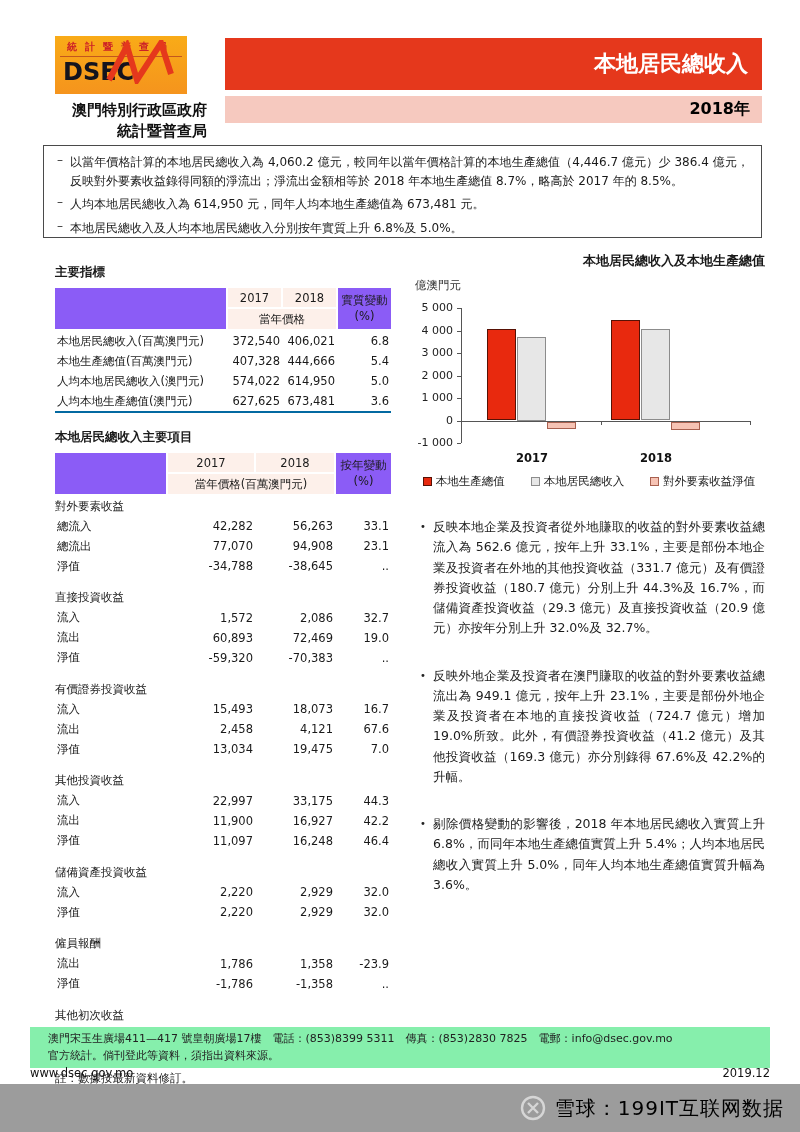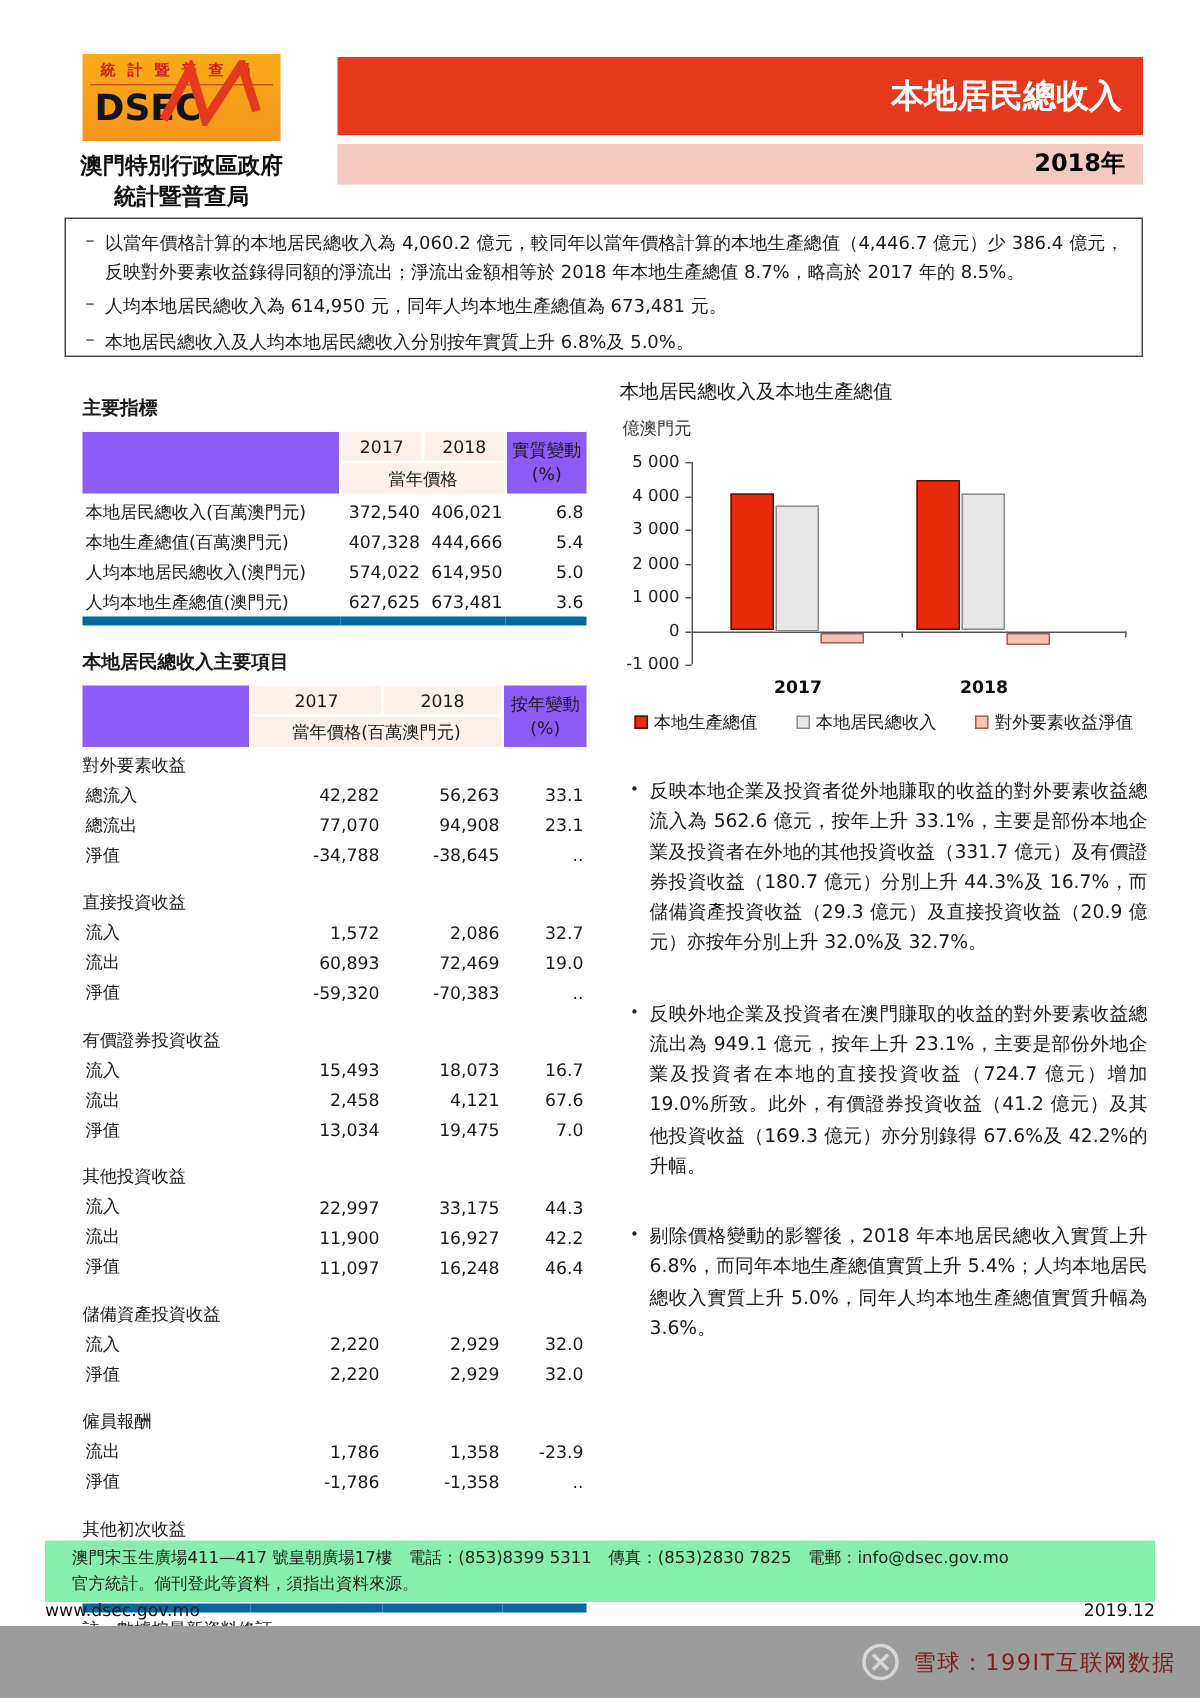--- a/index.html
+++ b/index.html
@@ -6,21 +6,21 @@
   body{font-family:"DejaVu Sans","Liberation Sans",sans-serif;color:#1a1a1a;}
   .page{position:relative;width:800px;height:1132px;background:#fff;overflow:hidden;}
 
   
   .logo-box{position:absolute;left:55px;top:36px;width:132px;height:58px;
     background:linear-gradient(#f9ab17,#f5941d);box-sizing:border-box;padding-top:4px;}
   .logo-top{color:#cd2127;font-size:10px;font-weight:bold;letter-spacing:8px;text-align:center;
     white-space:nowrap;border-bottom:1px solid #c2571d;padding-bottom:2px;margin:0 5px;}
   .logo-dsec{font-size:24px;font-weight:bold;color:#14141e;margin:3px 0 0 8px;line-height:1;}
   .logo-bolt{position:absolute;right:4px;bottom:6px;}
-  .gov-text{position:absolute;left:35px;top:100px;width:172px;text-align:center;
+  .gov-text{position:absolute;left:35px;top:100px;width:172px;text-align:right;
     font-size:15px;font-weight:bold;line-height:1.4;color:#111;}
   .banner{position:absolute;left:225px;top:38px;width:537px;height:52px;background:#e5381c;
     color:#fff;font-size:22px;font-weight:bold;display:flex;align-items:center;
     justify-content:flex-end;padding-right:14px;box-sizing:border-box;}
   .year-band{position:absolute;left:225px;top:96px;width:537px;height:27px;background:#f6c9bf;
     color:#000;font-size:16px;font-weight:bold;display:flex;align-items:center;
     justify-content:flex-end;padding-right:12px;box-sizing:border-box;}
 
   
   .highlights{position:absolute;left:43px;top:145px;width:719px;height:93px;
@@ -32,31 +32,31 @@
   
   .left-col{position:absolute;left:55px;top:264px;width:336px;}
   .tbl-title{font-size:12.5px;font-weight:bold;margin:0 0 5px 0;}
   table.stat{width:100%;border-collapse:collapse;font-size:11.5px;table-layout:fixed;}
   table.stat td{padding:2.5px 2px;}
   .ph{background:#8b5cf6;text-align:center;border:2px solid #fff;font-size:11.5px;}
   .ph.blank{border-left:none;}
   .ph.year,.ph.sub{background:#fdf0ea;}
   .ph.chg{line-height:1.35;border-right:none;}
   tbody.body-rows tr:first-child td{border-top:2px solid #1c1c1c;}
-  tbody.body-rows tr.last td{border-bottom:6px solid #0369a1;}
+  tbody.body-rows tr.last td{border-bottom:2px solid #0369a1;}
   td.lbl{text-align:left;padding-left:0;}
   td.num{text-align:right;}
   tr.sec td{text-align:left;padding-left:0;}
   tr.gap td{padding-top:14px;}
   .note{font-size:11.5px;margin-top:4px;}
   .tbl2-title{margin-top:16px;}
 
   
   .right-col{position:absolute;left:413px;top:252px;width:352px;}
-  .chart-title{text-align:left;font-size:13px;font-weight:normal;margin-bottom:4px;}
+  .chart-title{text-align:right;font-size:13px;font-weight:bold;margin-bottom:4px;}
   #chart-canvas{position:relative;height:196px;}
   #chart-canvas .c-unit{position:absolute;font-size:11.5px;color:#333;}
   #chart-canvas .c-ytick{position:absolute;font-size:11px;color:#222;text-align:right;}
   #chart-canvas .c-tickmark,#chart-canvas .c-line{position:absolute;background:#555;}
   #chart-canvas .c-bar{position:absolute;box-sizing:border-box;}
   #chart-canvas .c-cat{position:absolute;font-size:11.5px;font-weight:bold;text-align:center;color:#111;}
   #chart-legend{display:flex;justify-content:center;gap:26px;font-size:11.5px;margin-top:4px;}
   .lg-item{display:inline-flex;align-items:center;}
   .lg-swatch{width:7px;height:7px;border:1px solid #555;display:inline-block;margin-right:4px;}
 
@@ -67,21 +67,21 @@
 
   
   .footer-band{position:absolute;left:30px;top:1027px;width:740px;background:#86efac;
     font-size:11px;line-height:1.5;padding:4px 18px;box-sizing:border-box;color:#222;}
   .www-line{position:absolute;left:30px;top:1066px;width:740px;font-size:11.5px;color:#111;}
   .www-line .site{float:left;}
   .www-line .date{float:right;}
   .bottom-band{position:absolute;left:0;top:1084px;width:800px;height:48px;background:#9c9c9c;
     display:flex;align-items:center;justify-content:flex-end;padding-right:16px;box-sizing:border-box;}
   .wm{display:flex;align-items:center;color:#d6d6d6;}
-  .wm-text{font-size:15px;letter-spacing:1px;color:#7f1d1d;}
+  .wm-text{font-size:20px;letter-spacing:1px;color:#000000;}
   .wm-icon{margin-right:9px;display:inline-flex;}
 </style>
 </head>
 <body>
 
 <div class="page">
 
   <div class="logo-box">
     <div class="logo-top">統計暨普查局</div>
     <div class="logo-dsec">DSEC</div>

